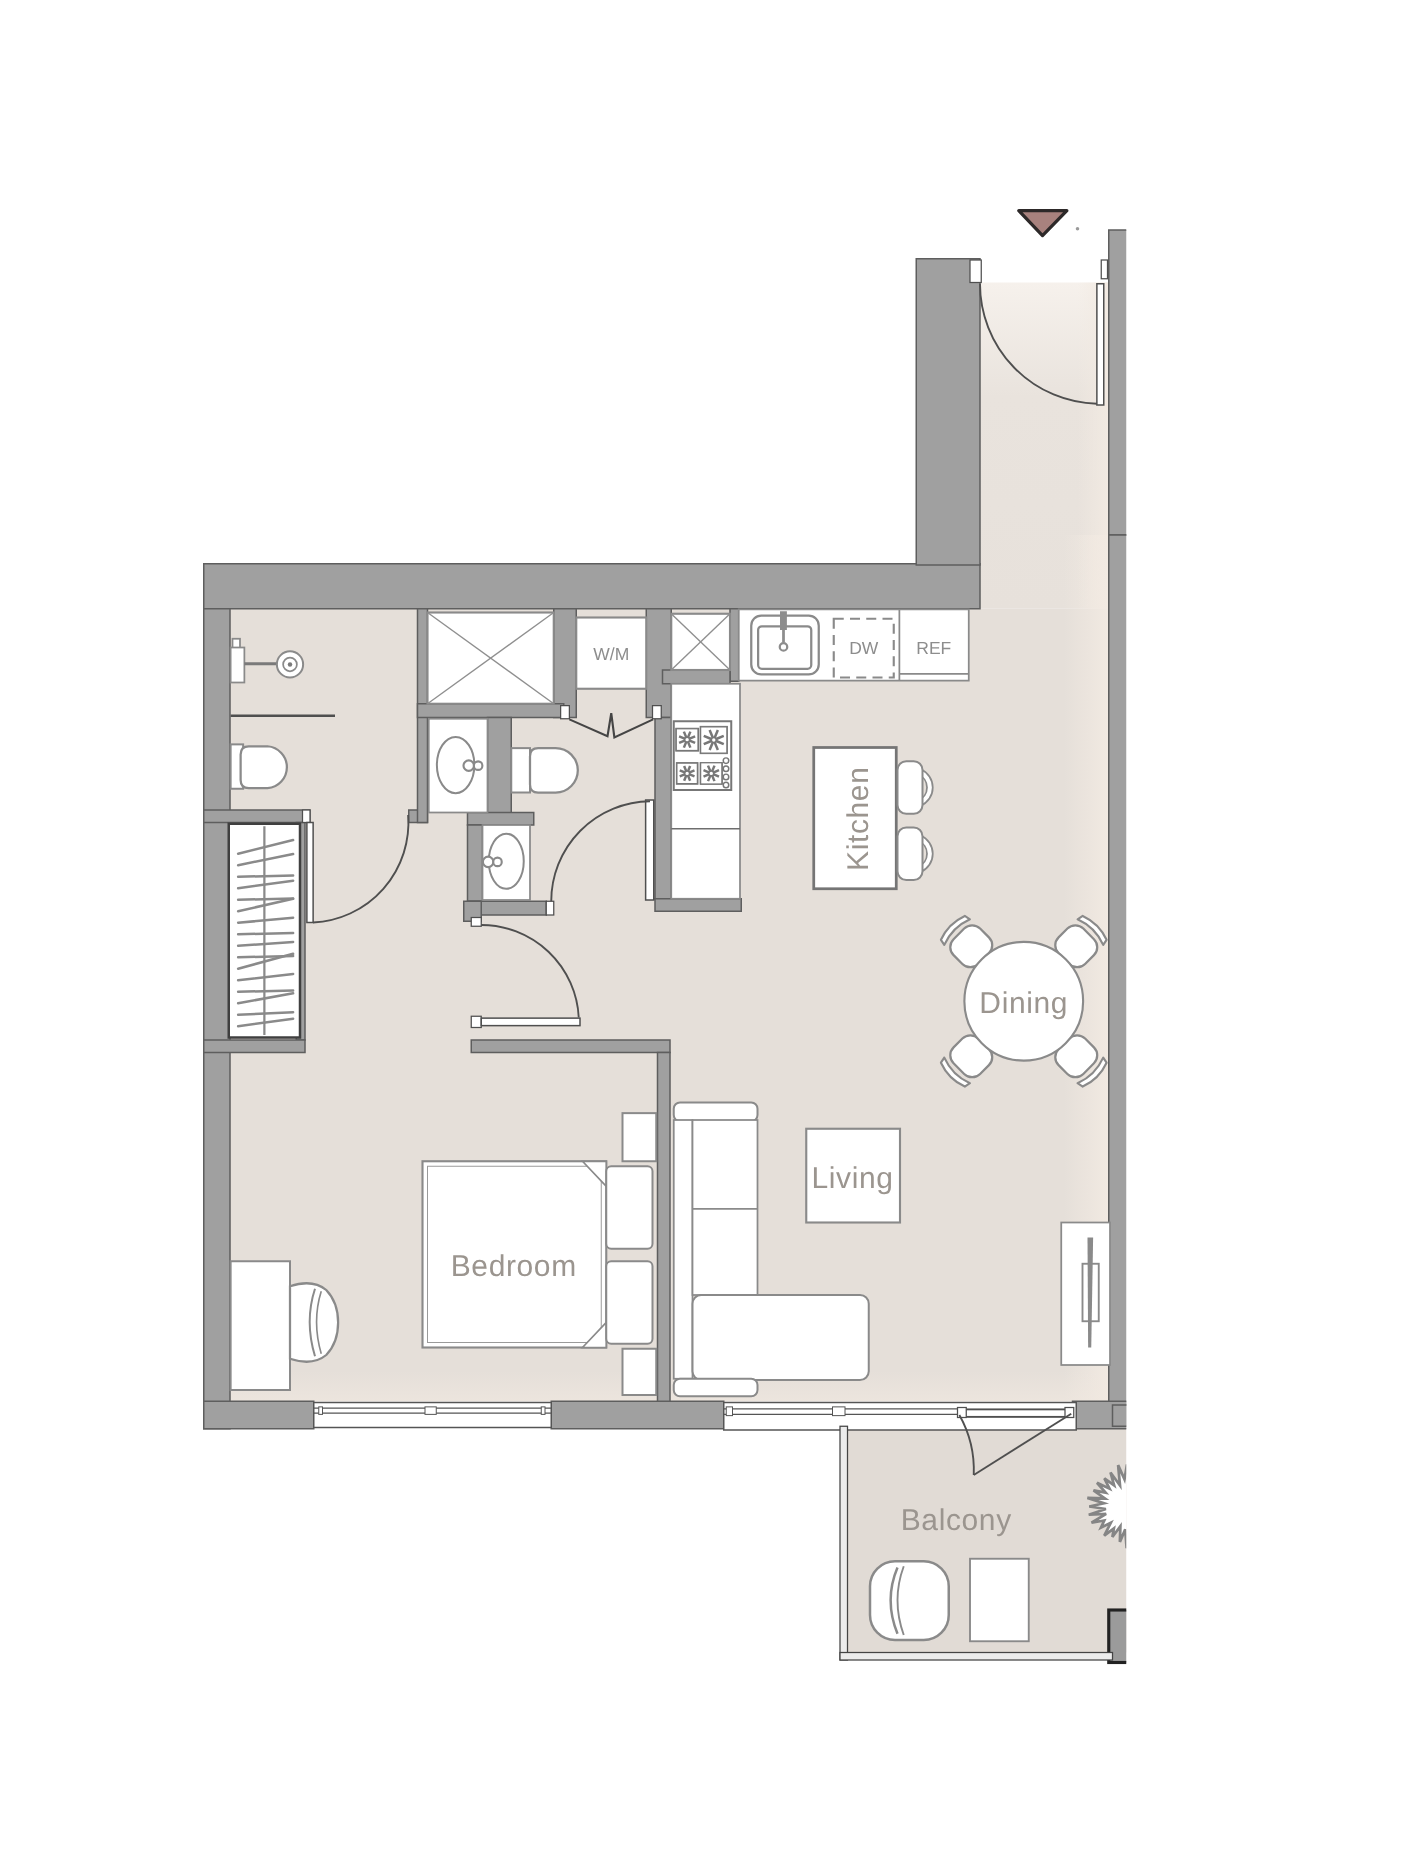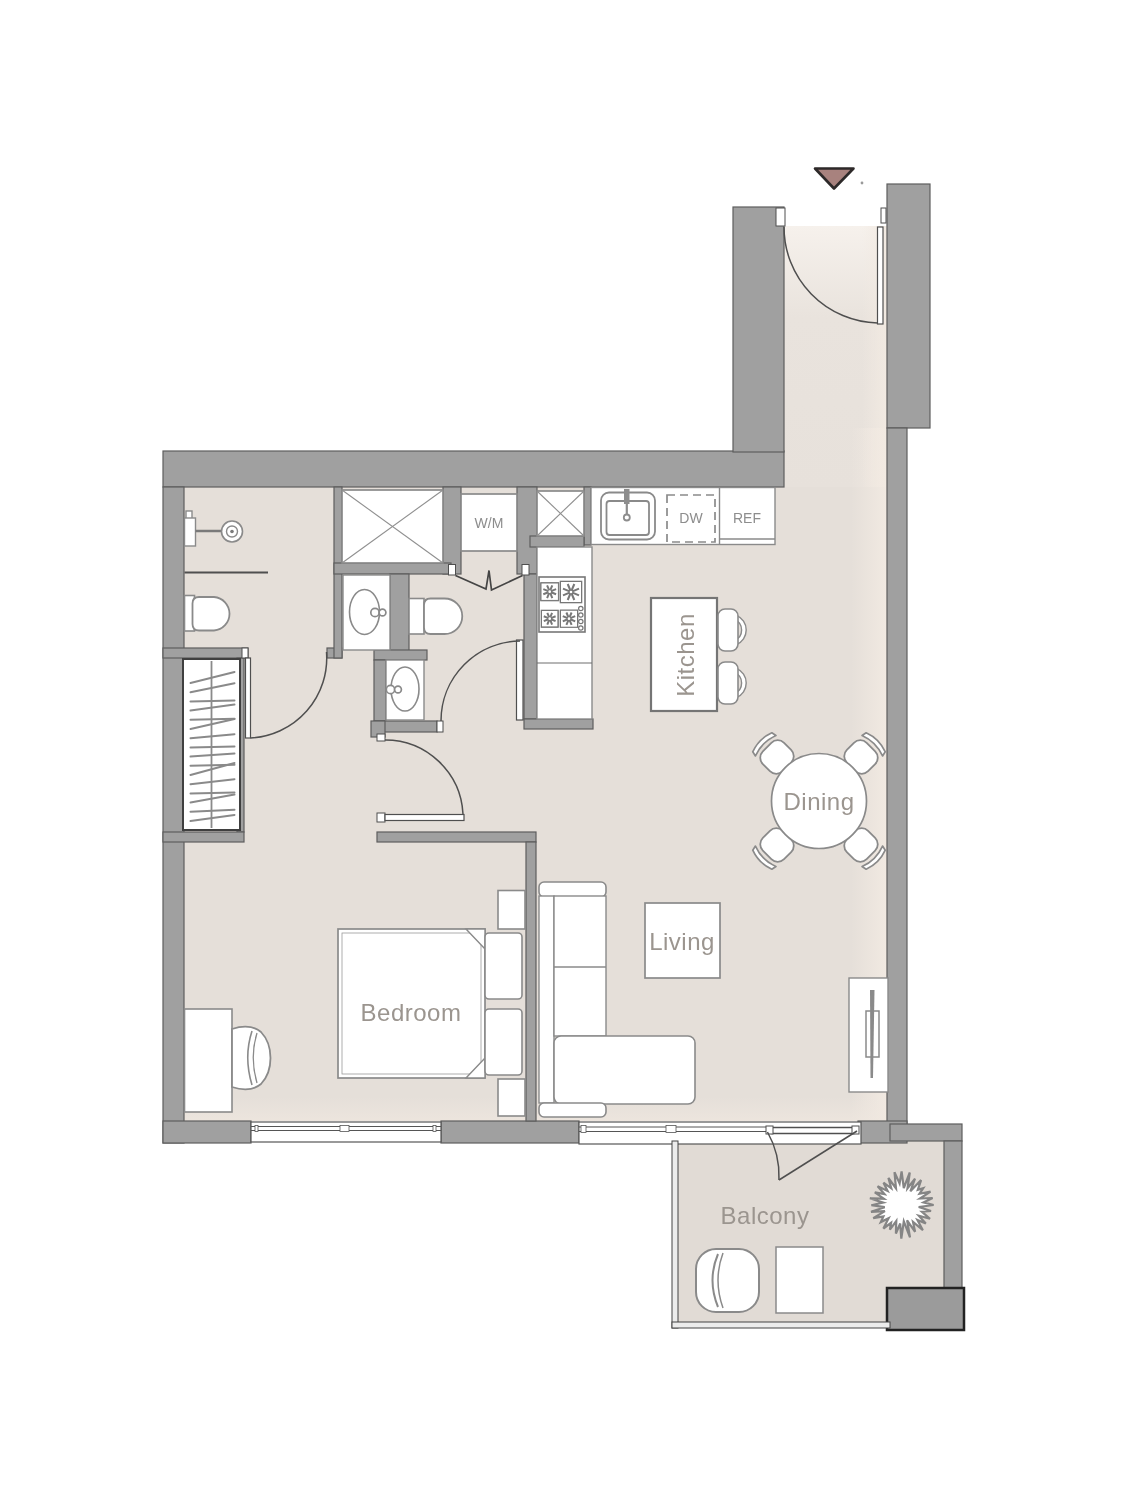--- a/index.html
+++ b/index.html
@@ -1,16 +1,16 @@
 <!DOCTYPE html>
 <html><head>
 <meta charset="utf-8">
 <style>
   html,body{margin:0;padding:0;background:#ffffff;}
-  .wrap{width:1128px;height:1500px;position:relative;background:#ffffff;overflow:hidden;}
+  .wrap{width:901px;height:1500px;position:relative;background:#ffffff;overflow:hidden;}
   text{font-family:"Liberation Sans", sans-serif;}
   .roomlbl{fill:#9b958f;font-size:24px;letter-spacing:0.5px;}
   .smalllbl{fill:#8d8d8d;font-size:14px;letter-spacing:0px;}
 </style>
 </head>
 <body>
 <div class="wrap">
 <svg width="1128" height="1500" viewBox="0 0 1128 1500" xmlns="http://www.w3.org/2000/svg">
 <defs>
 <linearGradient id="hallfade" x1="0" y1="0" x2="0" y2="1">

